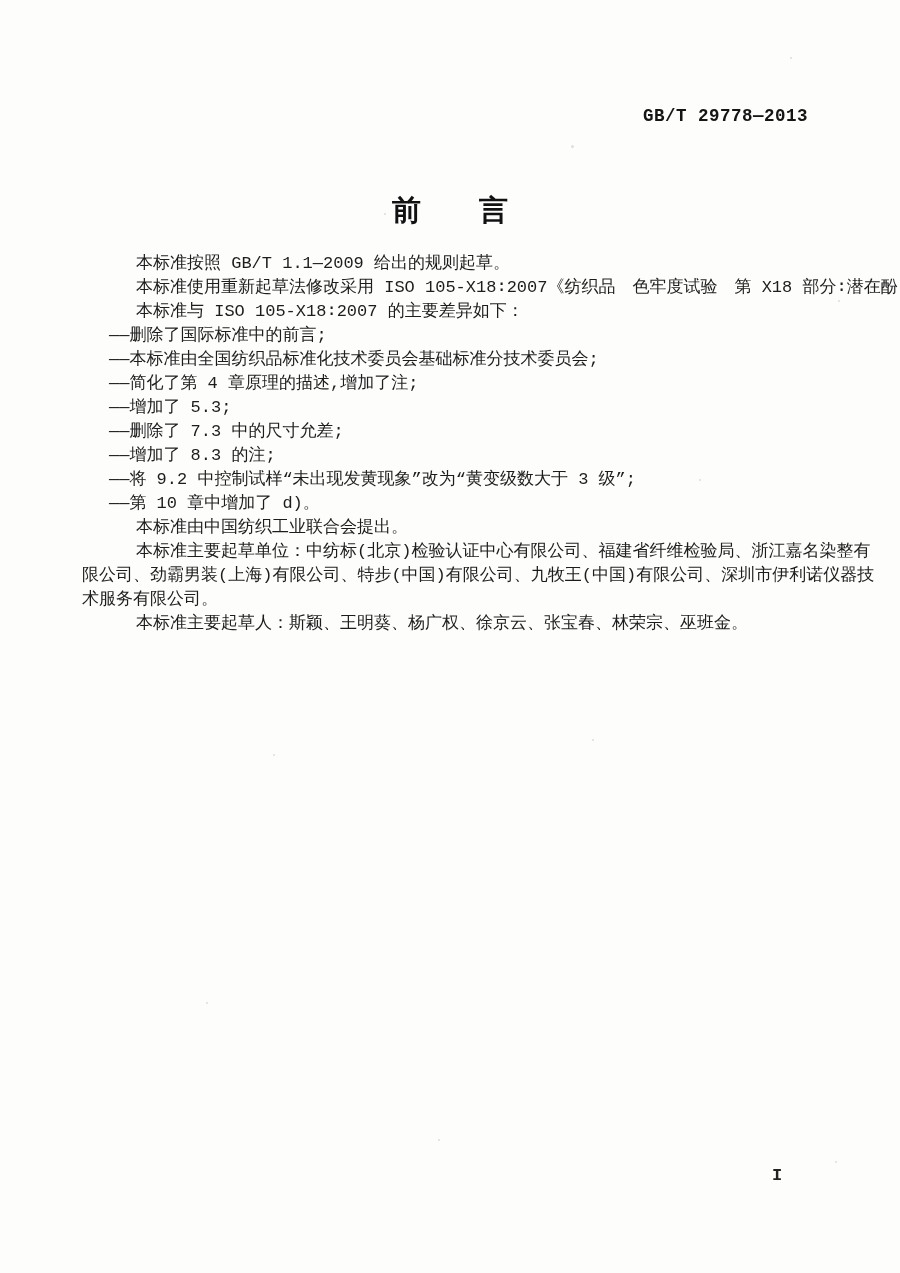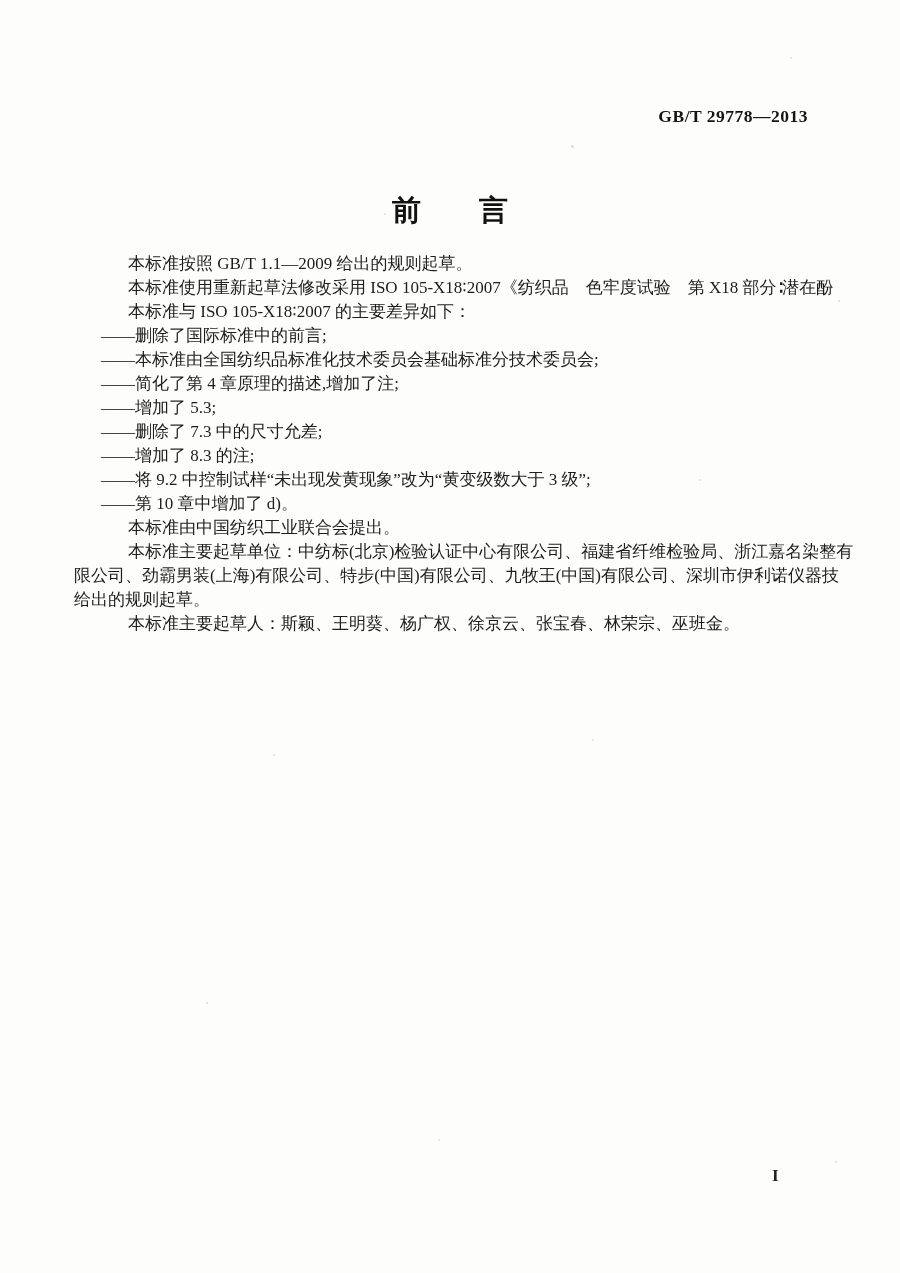--- a/index.html
+++ b/index.html
@@ -6,21 +6,21 @@
     margin: 0;
     padding: 0;
     background: #ffffff;
   }
   .page {
     position: relative;
     width: 900px;
     height: 1273px;
     background: #fdfdfc;
     overflow: hidden;
-    font-family: Liberation Serif, serif;
+    font-family: Liberation Mono, monospace;
     color: #1f1f1f;
   }
   .header-code {
     position: absolute;
     top: 106px;
     right: 92px;
     font-size: 17.5px;
     font-weight: 700;
     letter-spacing: 0.5px;
     color: #151515;
@@ -34,21 +34,21 @@
     text-align: center;
     font-size: 29px;
     font-weight: 700;
     color: #111111;
     letter-spacing: 2em;
     text-indent: 2em;
     white-space: nowrap;
   }
   .doc-body {
     position: absolute;
-    left: 74px;
+    left: 82px;
     top: 252px;
     width: 736px;
     font-size: 17px;
     line-height: 24px;
     color: #1d1d1d;
   }
   .line {
     white-space: nowrap;
   }
   .line.indent { text-indent: 54px; }
@@ -86,21 +86,21 @@
       <div class="line dash">——本标准由全国纺织品标准化技术委员会基础标准分技术委员会;</div>
       <div class="line dash">——简化了第 4 章原理的描述,增加了注;</div>
       <div class="line dash">——增加了 5.3;</div>
       <div class="line dash">——删除了 7.3 中的尺寸允差;</div>
       <div class="line dash">——增加了 8.3 的注;</div>
       <div class="line dash">——将 9.2 中控制试样“未出现发黄现象”改为“黄变级数大于 3 级”;</div>
       <div class="line dash">——第 10 章中增加了 d)。</div>
       <div class="line indent">本标准由中国纺织工业联合会提出。</div>
       <div class="line indent">本标准主要起草单位：中纺标(北京)检验认证中心有限公司、福建省纤维检验局、浙江嘉名染整有</div>
       <div class="line flush">限公司、劲霸男装(上海)有限公司、特步(中国)有限公司、九牧王(中国)有限公司、深圳市伊利诺仪器技</div>
-      <div class="line flush">给出的规则起草。</div>
+      <div class="line flush">术服务有限公司。</div>
       <div class="line indent">本标准主要起草人：斯颖、王明葵、杨广权、徐京云、张宝春、林荣宗、巫班金。</div>
     </div>
 
   <div class="page-number">I</div>
 
   <div class="speck" style="left:571px;top:145px;width:3px;height:3px;"></div>
   <div class="speck" style="left:790px;top:57px;width:2px;height:2px;"></div>
   <div class="speck" style="left:384px;top:213px;width:2px;height:2px;"></div>
   <div class="speck" style="left:270px;top:379px;width:2px;height:2px;"></div>
   <div class="speck" style="left:838px;top:300px;width:2px;height:2px;"></div>

